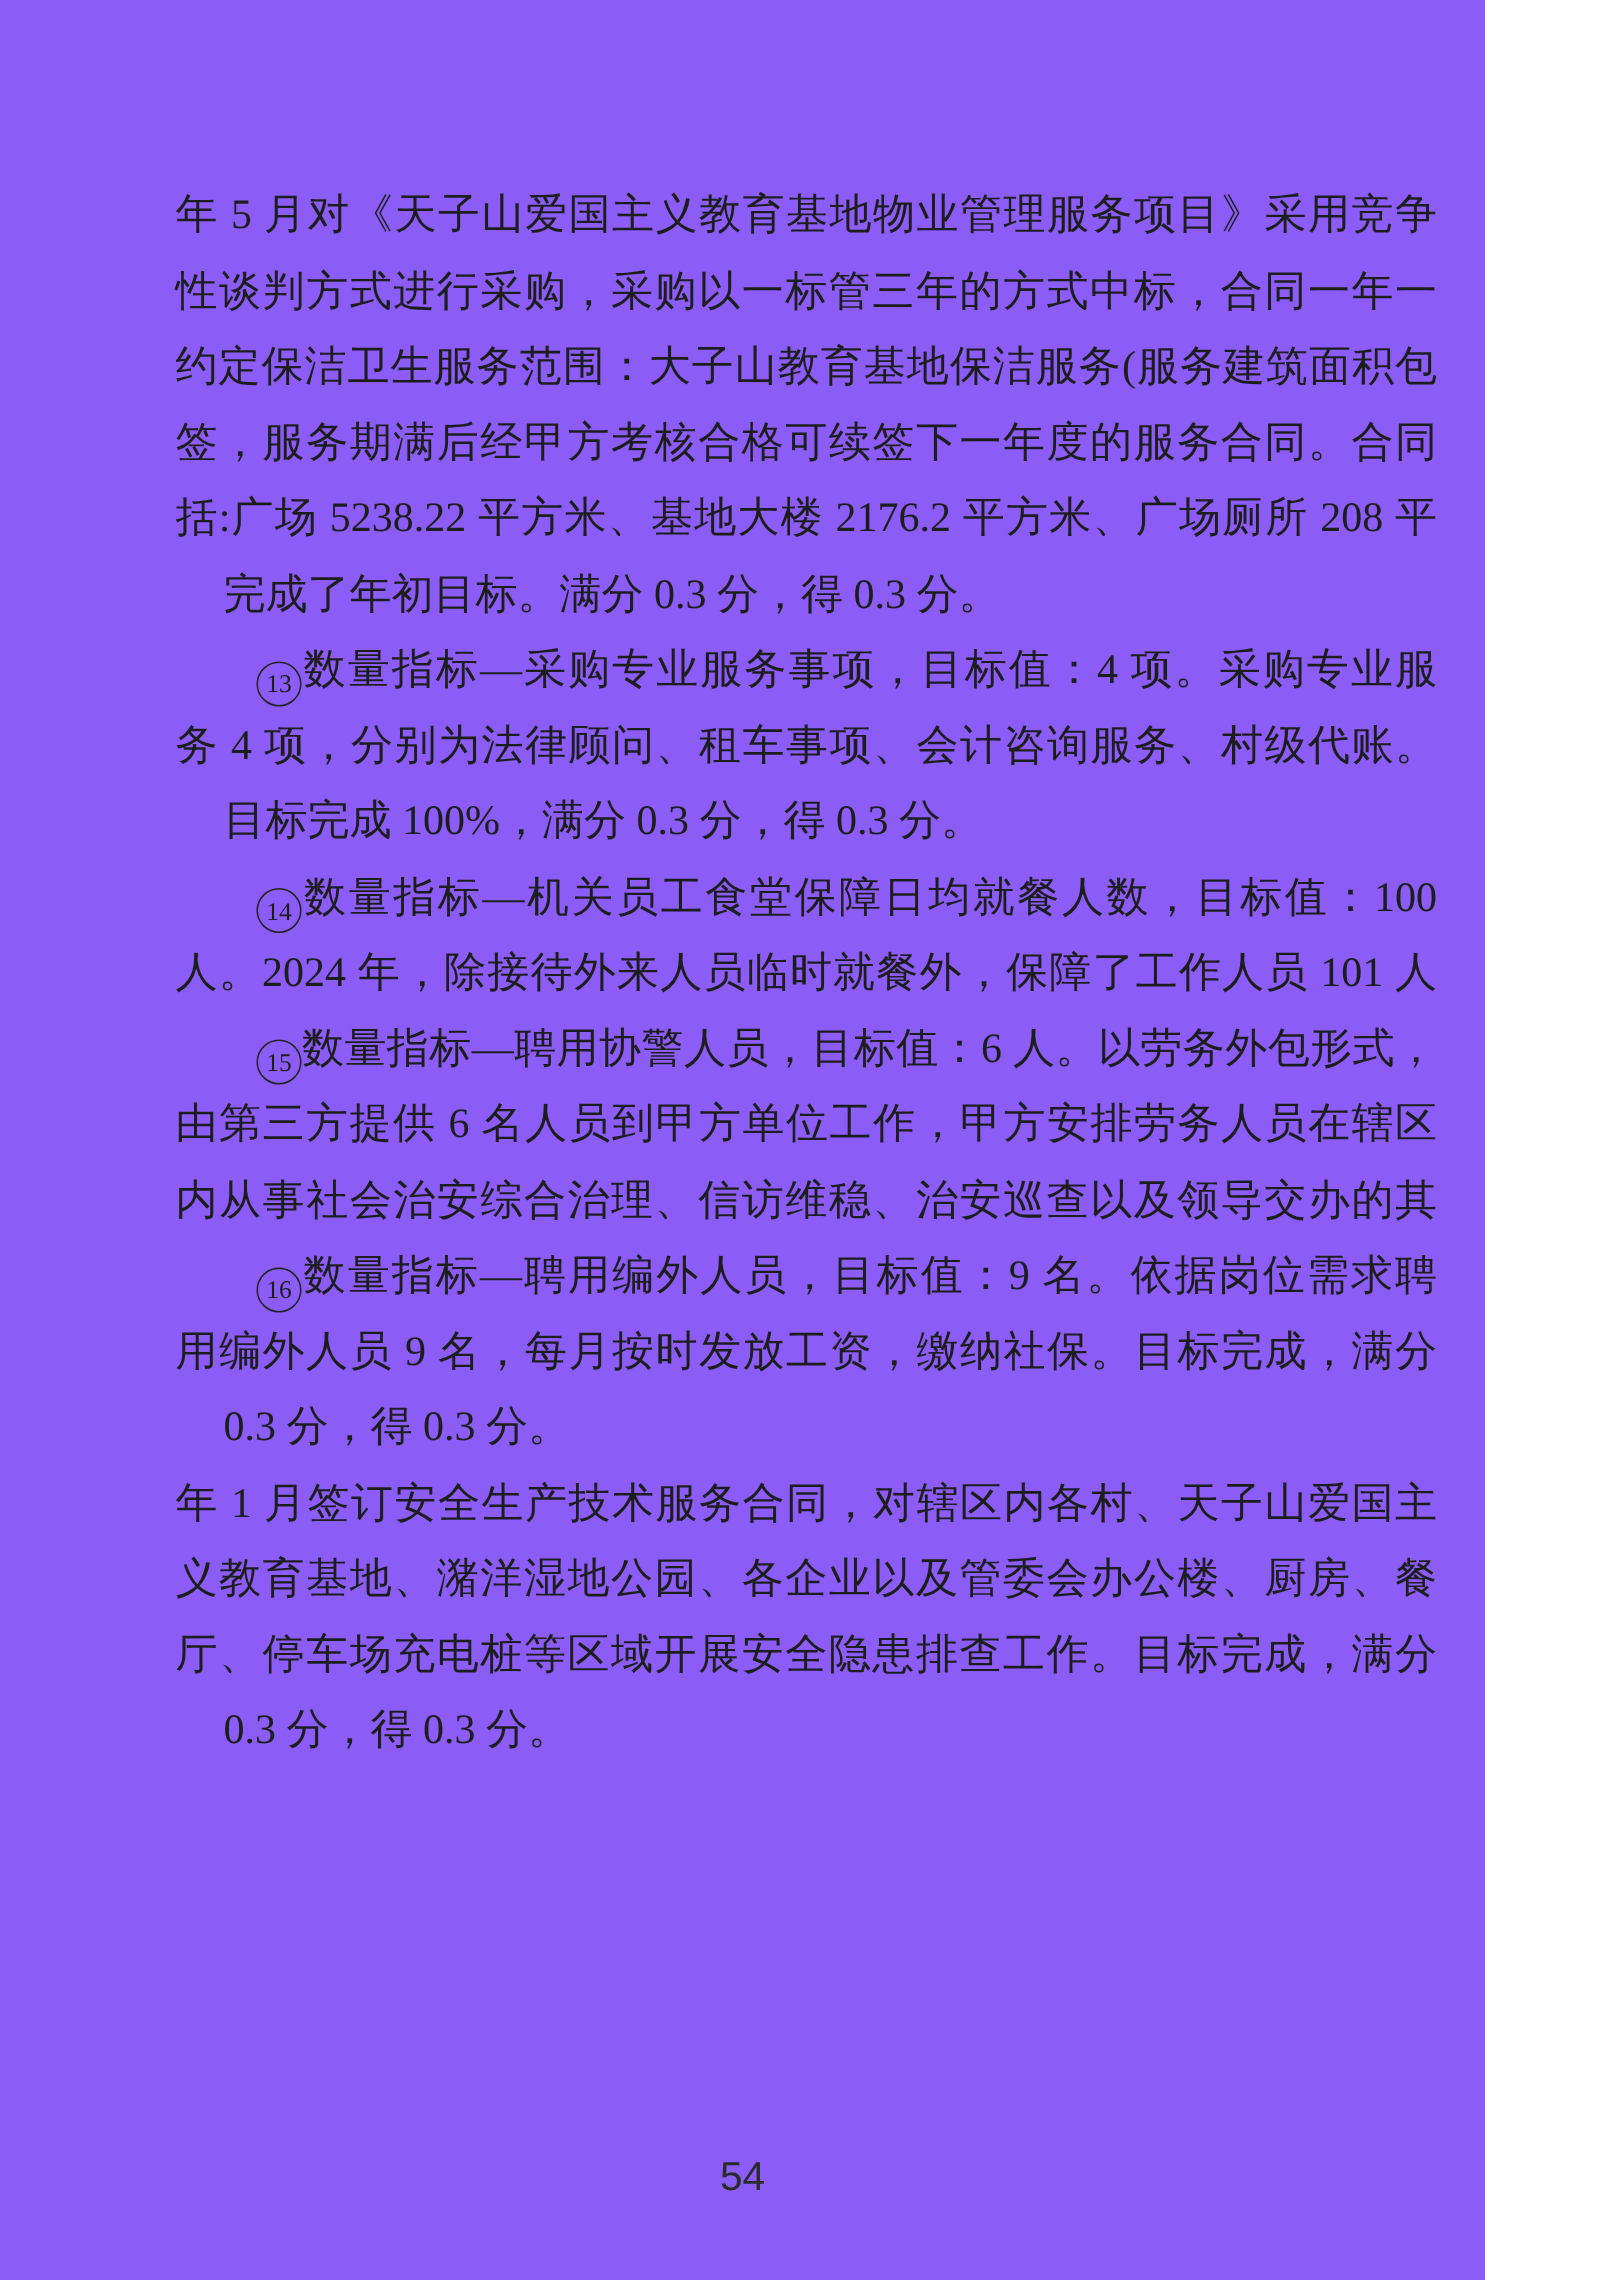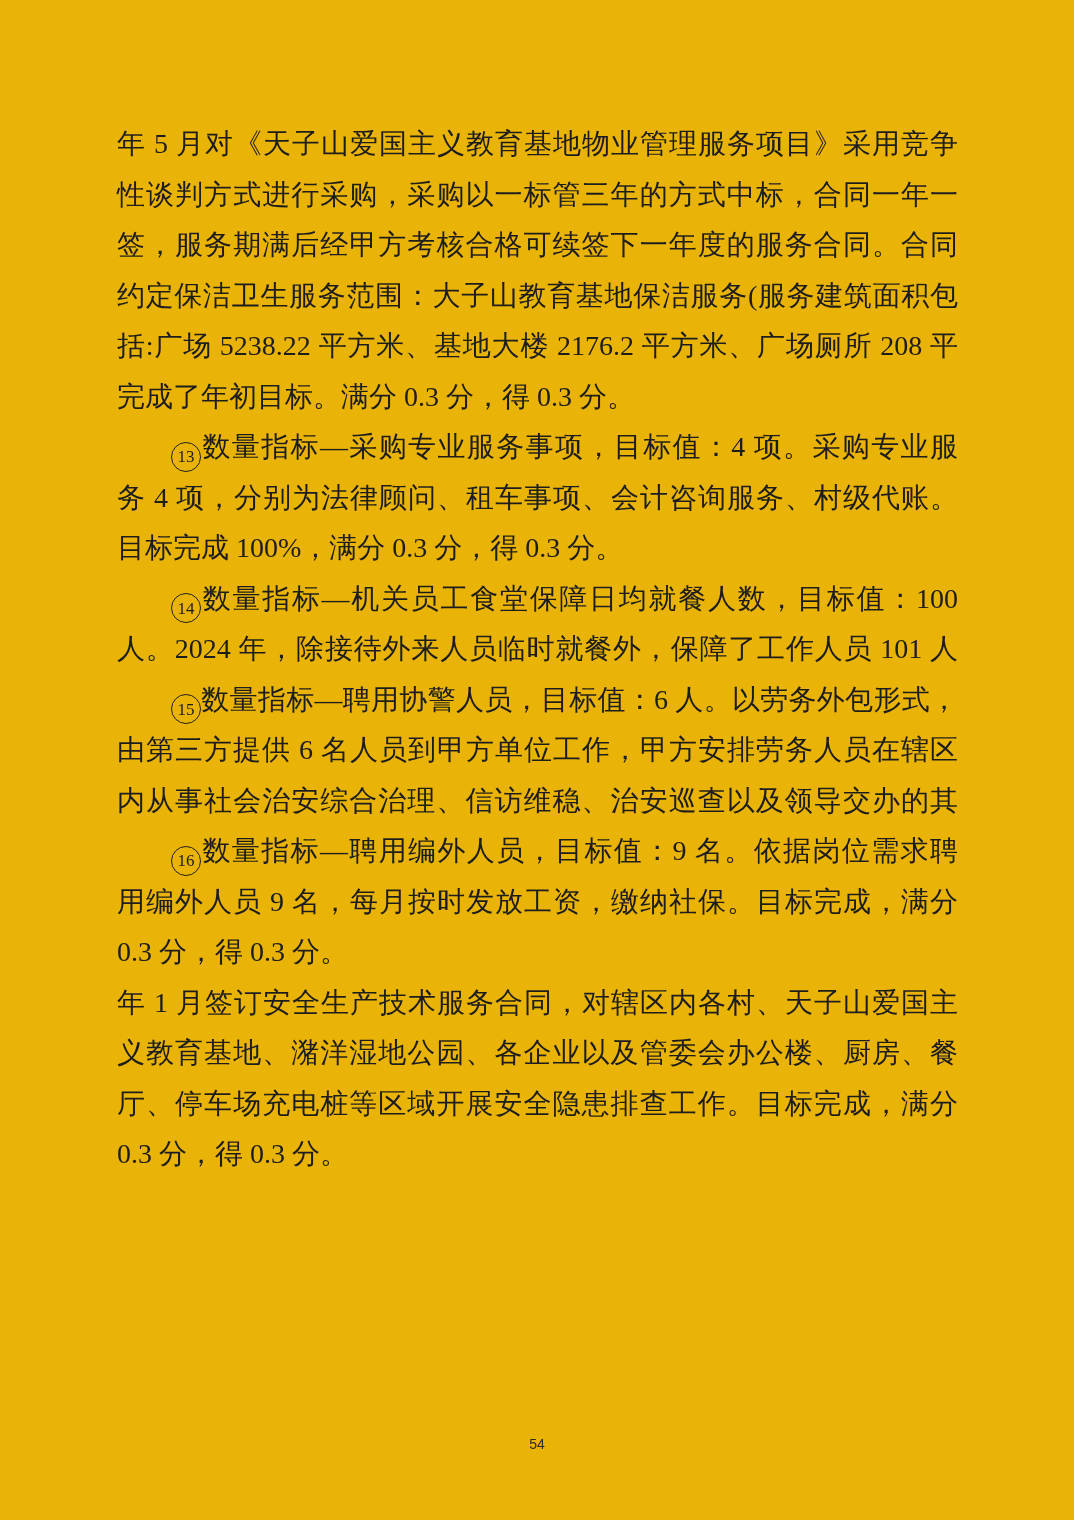--- a/index.html
+++ b/index.html
@@ -1,40 +1,41 @@
 <!DOCTYPE html>
 <html><head>
 <meta charset="utf-8">
 <style>
   html, body { margin: 0; padding: 0; }
   .page {
     position: relative;
-    width: 1074px;
+    width: 990px;
     height: 1520px;
-    background: #eab308;
+    background: #8b5cf6;
     overflow: hidden;
     font-family: "Liberation Serif", "DejaVu Serif", serif;
     color: #1d1d1d;
   }
   .textblock {
     position: absolute;
     left: 117px;
     top: 119px;
     width: 841px;
     font-size: 28px;
     line-height: 50.5px;
   }
   .line {
     text-align: justify;
     text-align-last: justify;
     height: 50.5px;
     white-space: pre-wrap;
   }
   .line.end {
     text-align-last: left;
+    margin-left: 32px;
   }
   .line.indent {
     padding-left: 54px;
   }
   .circ {
     display: inline-flex;
     align-items: center;
     justify-content: center;
     width: 30px;
     height: 30px;
@@ -47,33 +48,33 @@
     letter-spacing: 0;
     font-family: Liberation Serif, serif;
   }
   .footer {
     position: absolute;
     top: 1436px;
     left: 0;
     width: 100%;
     text-align: center;
     font-family: "Liberation Sans", "DejaVu Sans", sans-serif;
-    font-size: 14px;
+    font-size: 27px;
     color: #2b2b2b;
   }
 </style>
 </head>
 <body>
 
 <div class="page">
   <div class="textblock">
     <div class="line">年 5 月对《天子山爱国主义教育基地物业管理服务项目》采用竞争</div>
     <div class="line">性谈判方式进行采购，采购以一标管三年的方式中标，合同一年一</div>
+    <div class="line">约定保洁卫生服务范围：大子山教育基地保洁服务(服务建筑面积包</div>
     <div class="line">签，服务期满后经甲方考核合格可续签下一年度的服务合同。合同</div>
-    <div class="line">约定保洁卫生服务范围：大子山教育基地保洁服务(服务建筑面积包</div>
     <div class="line">括:广场 5238.22 平方米、基地大楼 2176.2 平方米、广场厕所 208 平</div>
     <div class="line end">完成了年初目标。满分 0.3 分，得 0.3 分。</div>
 
     <div class="line indent"><span class="circ">13</span><span>数量指标—采购专业服务事项，目标值：4 项。采购专业服</span></div>
     <div class="line">务 4 项，分别为法律顾问、租车事项、会计咨询服务、村级代账。</div>
     <div class="line end">目标完成 100%，满分 0.3 分，得 0.3 分。</div>
 
     <div class="line indent"><span class="circ">14</span><span>数量指标—机关员工食堂保障日均就餐人数，目标值：100</span></div>
     <div class="line">人。2024 年，除接待外来人员临时就餐外，保障了工作人员 101 人</div>
 

